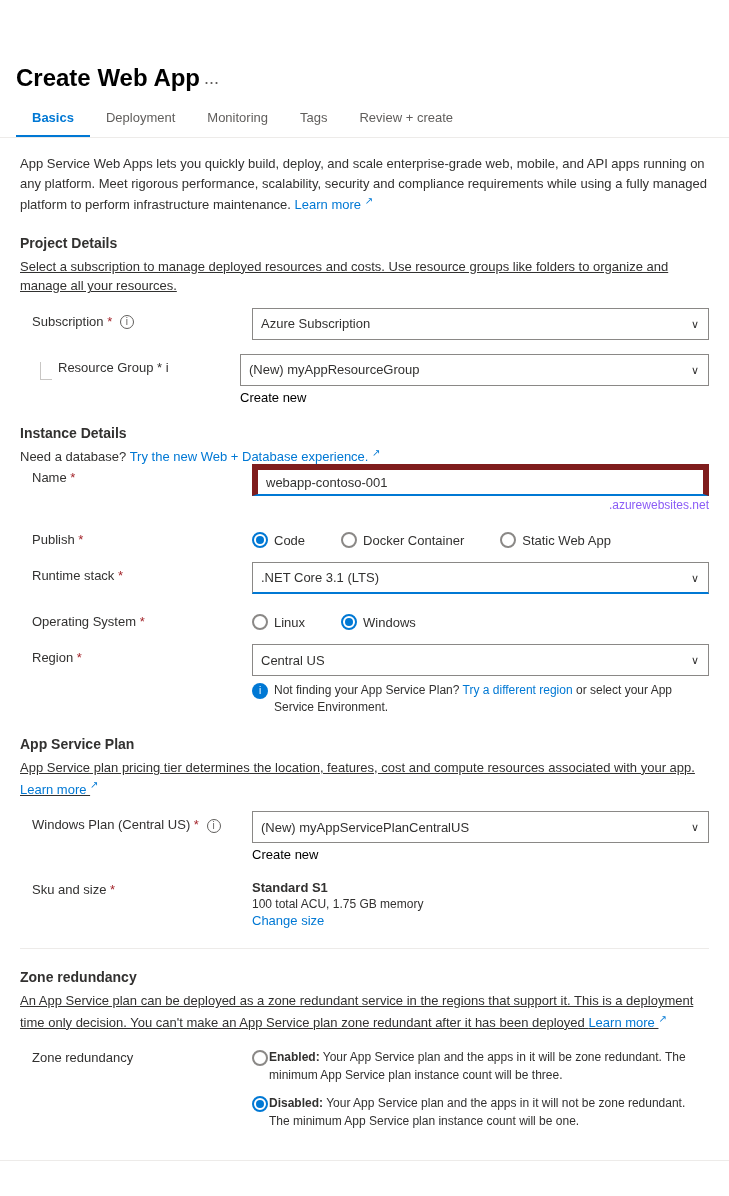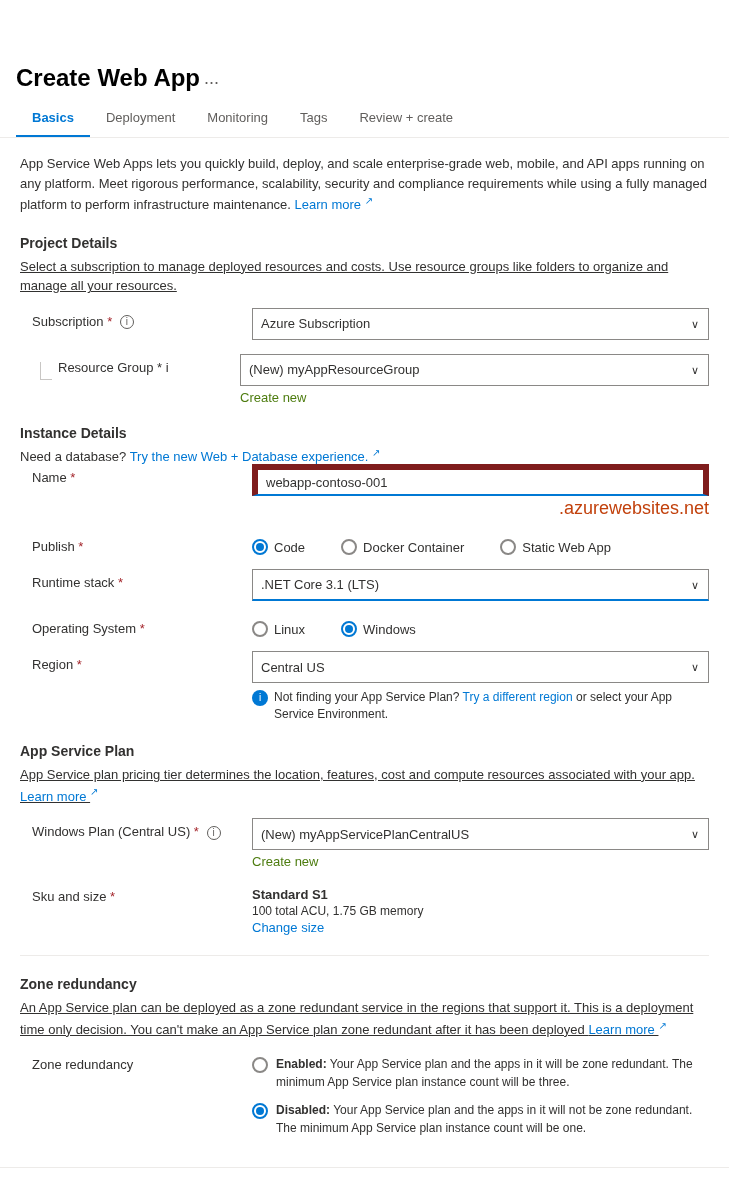--- a/index.html
+++ b/index.html
@@ -142,21 +142,21 @@
       top: 50%;
       transform: translateY(-50%);
       pointer-events: none;
       color: #323130;
       font-size: 11px;
     }
 
     .create-new-link {
       display: block;
       margin-top: 4px;
-      color: #4d7c0f;
+      color: #000000;
       font-size: 13px;
       cursor: pointer;
       text-decoration: none;
     }
 
     .resource-group-row {
       display: flex;
       align-items: flex-start;
       margin-bottom: 14px;
     }
@@ -221,22 +221,22 @@
     .text-input {
       width: 100%;
       height: 32px;
       border: 6px solid #7f1d1d;
       padding: 0 8px;
       font-size: 13px;
       color: #323130;
     }
     .azurewebsites-suffix {
       text-align: right;
-      font-size: 18px;
-      color: #c2410c;
+      font-size: 12px;
+      color: #8b5cf6;
       margin-top: 2px;
     }
 
     .select-highlight {
       border-bottom: 2px solid #0078d4 !important;
     }
 
     .region-info {
       margin-top: 6px;
       display: flex;
@@ -275,21 +275,21 @@
 
     .zone-redundancy-options {
       display: flex;
       flex-direction: column;
       gap: 10px;
       padding-top: 4px;
     }
     .zone-option {
       display: flex;
       align-items: flex-start;
-      gap: 8px;
+      gap: 1px;
     }
     .zone-option-text {
       font-size: 12px;
       color: #323130;
       line-height: 1.5;
     }
     .zone-option-text strong {
       font-weight: 600;
     }
 

